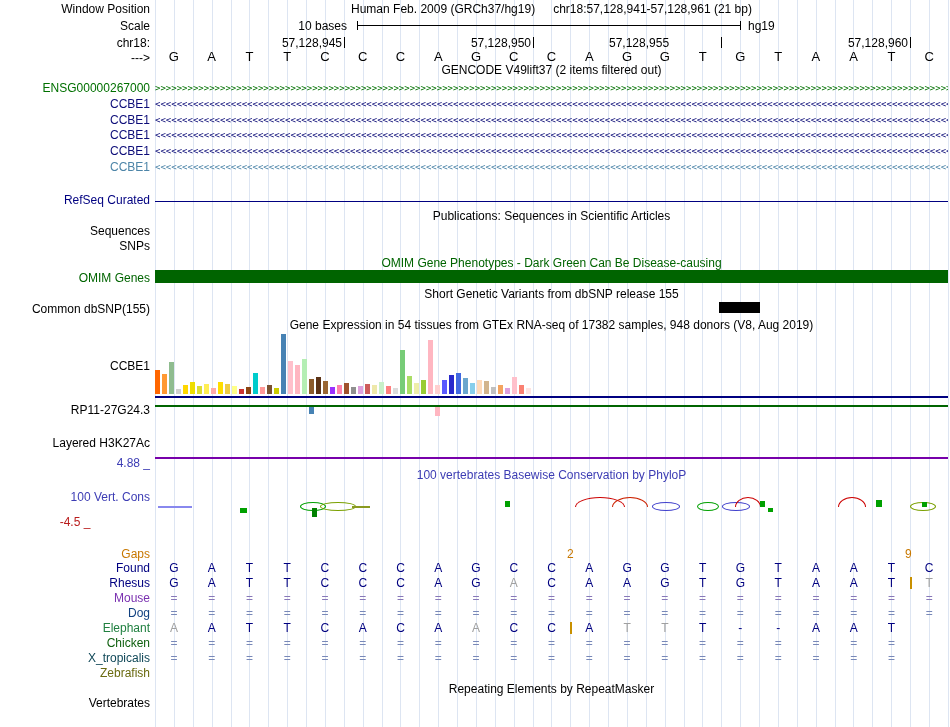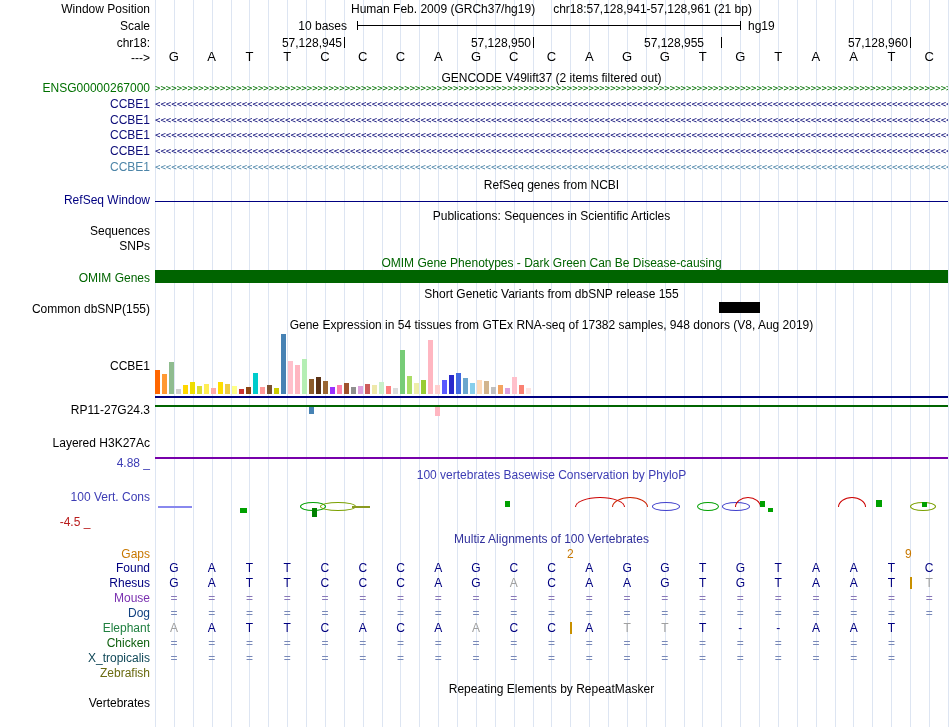--- a/index.html
+++ b/index.html
@@ -84,21 +84,21 @@
       <div style="position: absolute; left: 740px; top: 21px; width: 1px; height: 9px; background: rgb(0, 0, 0);"></div>
     </div>
   <div style="position:absolute;left:748px;top:19px">hg19</div>
 
   <div class="lbl" style="top:36px">chr18:</div>
   <div id="ruler">
       <div style="position: absolute; left: 252px; top: 36px; width: 90px; text-align: right;">57,128,945</div>
       <div style="position: absolute; left: 344px; top: 37px; width: 1px; height: 11px; background: rgb(0, 0, 0);"></div>
       <div style="position: absolute; left: 441px; top: 36px; width: 90px; text-align: right;">57,128,950</div>
       <div style="position: absolute; left: 533px; top: 37px; width: 1px; height: 11px; background: rgb(0, 0, 0);"></div>
-      <div style="position: absolute; left: 629px; top: 36px; width: 90px; text-align: center;">57,128,955</div>
+      <div style="position: absolute; left: 609px; top: 36px; width: 90px; text-align: left;">57,128,955</div>
       <div style="position: absolute; left: 721px; top: 37px; width: 1px; height: 11px; background: rgb(0, 0, 0);"></div>
       <div style="position: absolute; left: 818px; top: 36px; width: 90px; text-align: right;">57,128,960</div>
       <div style="position: absolute; left: 910px; top: 37px; width: 1px; height: 11px; background: rgb(0, 0, 0);"></div>
     </div>
 
   <div class="lbl" style="top:51px">---&gt;</div>
   <div id="seq-row" class="baserow seq" style="top:50px">
       <span>G</span>
       <span>A</span>
       <span>T</span>
@@ -115,38 +115,37 @@
       <span>G</span>
       <span>T</span>
       <span>G</span>
       <span>T</span>
       <span>A</span>
       <span>A</span>
       <span>T</span>
       <span>C</span>
     </div>
 
-  <div class="ctr" style="top:71px">GENCODE V49lift37 (2 items filtered out)</div>
+  <div class="ctr" style="top:63px">GENCODE V49lift37 (2 items filtered out)</div>
   <div id="gencode-rows">
       <div class="lbl" style="top: 81px; color: rgb(0, 112, 0);">ENSG00000267000</div>
       <div class="arrowrow" style="top: 82px; color: rgb(0, 112, 0);">&gt;&gt;&gt;&gt;&gt;&gt;&gt;&gt;&gt;&gt;&gt;&gt;&gt;&gt;&gt;&gt;&gt;&gt;&gt;&gt;&gt;&gt;&gt;&gt;&gt;&gt;&gt;&gt;&gt;&gt;&gt;&gt;&gt;&gt;&gt;&gt;&gt;&gt;&gt;&gt;&gt;&gt;&gt;&gt;&gt;&gt;&gt;&gt;&gt;&gt;&gt;&gt;&gt;&gt;&gt;&gt;&gt;&gt;&gt;&gt;&gt;&gt;&gt;&gt;&gt;&gt;&gt;&gt;&gt;&gt;&gt;&gt;&gt;&gt;&gt;&gt;&gt;&gt;&gt;&gt;&gt;&gt;&gt;&gt;&gt;&gt;&gt;&gt;&gt;&gt;&gt;&gt;&gt;&gt;&gt;&gt;&gt;&gt;&gt;&gt;&gt;&gt;&gt;&gt;&gt;&gt;&gt;&gt;&gt;&gt;&gt;&gt;&gt;&gt;&gt;&gt;&gt;&gt;&gt;&gt;&gt;&gt;&gt;&gt;&gt;&gt;&gt;&gt;&gt;&gt;&gt;&gt;&gt;&gt;&gt;&gt;&gt;&gt;&gt;&gt;&gt;&gt;&gt;&gt;&gt;&gt;&gt;&gt;&gt;&gt;&gt;&gt;&gt;&gt;&gt;&gt;&gt;&gt;&gt;&gt;&gt;&gt;&gt;&gt;&gt;&gt;&gt;&gt;&gt;&gt;</div>
       <div class="lbl" style="top: 97px; color: rgb(12, 12, 120);">CCBE1</div>
       <div class="arrowrow" style="top: 98px; color: rgb(12, 12, 120);">&lt;&lt;&lt;&lt;&lt;&lt;&lt;&lt;&lt;&lt;&lt;&lt;&lt;&lt;&lt;&lt;&lt;&lt;&lt;&lt;&lt;&lt;&lt;&lt;&lt;&lt;&lt;&lt;&lt;&lt;&lt;&lt;&lt;&lt;&lt;&lt;&lt;&lt;&lt;&lt;&lt;&lt;&lt;&lt;&lt;&lt;&lt;&lt;&lt;&lt;&lt;&lt;&lt;&lt;&lt;&lt;&lt;&lt;&lt;&lt;&lt;&lt;&lt;&lt;&lt;&lt;&lt;&lt;&lt;&lt;&lt;&lt;&lt;&lt;&lt;&lt;&lt;&lt;&lt;&lt;&lt;&lt;&lt;&lt;&lt;&lt;&lt;&lt;&lt;&lt;&lt;&lt;&lt;&lt;&lt;&lt;&lt;&lt;&lt;&lt;&lt;&lt;&lt;&lt;&lt;&lt;&lt;&lt;&lt;&lt;&lt;&lt;&lt;&lt;&lt;&lt;&lt;&lt;&lt;&lt;&lt;&lt;&lt;&lt;&lt;&lt;&lt;&lt;&lt;&lt;&lt;&lt;&lt;&lt;&lt;&lt;&lt;&lt;&lt;&lt;&lt;&lt;&lt;&lt;&lt;&lt;&lt;&lt;&lt;&lt;&lt;&lt;&lt;&lt;&lt;&lt;&lt;&lt;&lt;&lt;&lt;&lt;&lt;&lt;&lt;&lt;&lt;&lt;&lt;&lt;</div>
       <div class="lbl" style="top: 113px; color: rgb(12, 12, 120);">CCBE1</div>
       <div class="arrowrow" style="top: 114px; color: rgb(12, 12, 120);">&lt;&lt;&lt;&lt;&lt;&lt;&lt;&lt;&lt;&lt;&lt;&lt;&lt;&lt;&lt;&lt;&lt;&lt;&lt;&lt;&lt;&lt;&lt;&lt;&lt;&lt;&lt;&lt;&lt;&lt;&lt;&lt;&lt;&lt;&lt;&lt;&lt;&lt;&lt;&lt;&lt;&lt;&lt;&lt;&lt;&lt;&lt;&lt;&lt;&lt;&lt;&lt;&lt;&lt;&lt;&lt;&lt;&lt;&lt;&lt;&lt;&lt;&lt;&lt;&lt;&lt;&lt;&lt;&lt;&lt;&lt;&lt;&lt;&lt;&lt;&lt;&lt;&lt;&lt;&lt;&lt;&lt;&lt;&lt;&lt;&lt;&lt;&lt;&lt;&lt;&lt;&lt;&lt;&lt;&lt;&lt;&lt;&lt;&lt;&lt;&lt;&lt;&lt;&lt;&lt;&lt;&lt;&lt;&lt;&lt;&lt;&lt;&lt;&lt;&lt;&lt;&lt;&lt;&lt;&lt;&lt;&lt;&lt;&lt;&lt;&lt;&lt;&lt;&lt;&lt;&lt;&lt;&lt;&lt;&lt;&lt;&lt;&lt;&lt;&lt;&lt;&lt;&lt;&lt;&lt;&lt;&lt;&lt;&lt;&lt;&lt;&lt;&lt;&lt;&lt;&lt;&lt;&lt;&lt;&lt;&lt;&lt;&lt;&lt;&lt;&lt;&lt;&lt;&lt;&lt;</div>
       <div class="lbl" style="top: 128px; color: rgb(12, 12, 120);">CCBE1</div>
       <div class="arrowrow" style="top: 129px; color: rgb(12, 12, 120);">&lt;&lt;&lt;&lt;&lt;&lt;&lt;&lt;&lt;&lt;&lt;&lt;&lt;&lt;&lt;&lt;&lt;&lt;&lt;&lt;&lt;&lt;&lt;&lt;&lt;&lt;&lt;&lt;&lt;&lt;&lt;&lt;&lt;&lt;&lt;&lt;&lt;&lt;&lt;&lt;&lt;&lt;&lt;&lt;&lt;&lt;&lt;&lt;&lt;&lt;&lt;&lt;&lt;&lt;&lt;&lt;&lt;&lt;&lt;&lt;&lt;&lt;&lt;&lt;&lt;&lt;&lt;&lt;&lt;&lt;&lt;&lt;&lt;&lt;&lt;&lt;&lt;&lt;&lt;&lt;&lt;&lt;&lt;&lt;&lt;&lt;&lt;&lt;&lt;&lt;&lt;&lt;&lt;&lt;&lt;&lt;&lt;&lt;&lt;&lt;&lt;&lt;&lt;&lt;&lt;&lt;&lt;&lt;&lt;&lt;&lt;&lt;&lt;&lt;&lt;&lt;&lt;&lt;&lt;&lt;&lt;&lt;&lt;&lt;&lt;&lt;&lt;&lt;&lt;&lt;&lt;&lt;&lt;&lt;&lt;&lt;&lt;&lt;&lt;&lt;&lt;&lt;&lt;&lt;&lt;&lt;&lt;&lt;&lt;&lt;&lt;&lt;&lt;&lt;&lt;&lt;&lt;&lt;&lt;&lt;&lt;&lt;&lt;&lt;&lt;&lt;&lt;&lt;&lt;&lt;</div>
       <div class="lbl" style="top: 144px; color: rgb(12, 12, 120);">CCBE1</div>
       <div class="arrowrow" style="top: 145px; color: rgb(12, 12, 120);">&lt;&lt;&lt;&lt;&lt;&lt;&lt;&lt;&lt;&lt;&lt;&lt;&lt;&lt;&lt;&lt;&lt;&lt;&lt;&lt;&lt;&lt;&lt;&lt;&lt;&lt;&lt;&lt;&lt;&lt;&lt;&lt;&lt;&lt;&lt;&lt;&lt;&lt;&lt;&lt;&lt;&lt;&lt;&lt;&lt;&lt;&lt;&lt;&lt;&lt;&lt;&lt;&lt;&lt;&lt;&lt;&lt;&lt;&lt;&lt;&lt;&lt;&lt;&lt;&lt;&lt;&lt;&lt;&lt;&lt;&lt;&lt;&lt;&lt;&lt;&lt;&lt;&lt;&lt;&lt;&lt;&lt;&lt;&lt;&lt;&lt;&lt;&lt;&lt;&lt;&lt;&lt;&lt;&lt;&lt;&lt;&lt;&lt;&lt;&lt;&lt;&lt;&lt;&lt;&lt;&lt;&lt;&lt;&lt;&lt;&lt;&lt;&lt;&lt;&lt;&lt;&lt;&lt;&lt;&lt;&lt;&lt;&lt;&lt;&lt;&lt;&lt;&lt;&lt;&lt;&lt;&lt;&lt;&lt;&lt;&lt;&lt;&lt;&lt;&lt;&lt;&lt;&lt;&lt;&lt;&lt;&lt;&lt;&lt;&lt;&lt;&lt;&lt;&lt;&lt;&lt;&lt;&lt;&lt;&lt;&lt;&lt;&lt;&lt;&lt;&lt;&lt;&lt;&lt;&lt;</div>
       <div class="lbl" style="top: 160px; color: rgb(77, 133, 168);">CCBE1</div>
       <div class="arrowrow" style="top: 161px; color: rgb(77, 133, 168);">&lt;&lt;&lt;&lt;&lt;&lt;&lt;&lt;&lt;&lt;&lt;&lt;&lt;&lt;&lt;&lt;&lt;&lt;&lt;&lt;&lt;&lt;&lt;&lt;&lt;&lt;&lt;&lt;&lt;&lt;&lt;&lt;&lt;&lt;&lt;&lt;&lt;&lt;&lt;&lt;&lt;&lt;&lt;&lt;&lt;&lt;&lt;&lt;&lt;&lt;&lt;&lt;&lt;&lt;&lt;&lt;&lt;&lt;&lt;&lt;&lt;&lt;&lt;&lt;&lt;&lt;&lt;&lt;&lt;&lt;&lt;&lt;&lt;&lt;&lt;&lt;&lt;&lt;&lt;&lt;&lt;&lt;&lt;&lt;&lt;&lt;&lt;&lt;&lt;&lt;&lt;&lt;&lt;&lt;&lt;&lt;&lt;&lt;&lt;&lt;&lt;&lt;&lt;&lt;&lt;&lt;&lt;&lt;&lt;&lt;&lt;&lt;&lt;&lt;&lt;&lt;&lt;&lt;&lt;&lt;&lt;&lt;&lt;&lt;&lt;&lt;&lt;&lt;&lt;&lt;&lt;&lt;&lt;&lt;&lt;&lt;&lt;&lt;&lt;&lt;&lt;&lt;&lt;&lt;&lt;&lt;&lt;&lt;&lt;&lt;&lt;&lt;&lt;&lt;&lt;&lt;&lt;&lt;&lt;&lt;&lt;&lt;&lt;&lt;&lt;&lt;&lt;&lt;&lt;&lt;</div>
     </div>
 
-  <div class="ctr" style="top:178px">RefSeq genes from NCBI</div>
-  <div class="lbl" style="top: 193px; color: rgb(0, 0, 128);">RefSeq Window</div>
+  <div class="lbl" style="top: 193px; color: rgb(0, 0, 128);">RefSeq Curated</div>
   <div class="hline" style="top: 201px; height: 1px; background: rgb(0, 0, 128);"></div>
 
   <div class="ctr" style="top:209px">Publications: Sequences in Scientific Articles</div>
   <div class="lbl" style="top:224px">Sequences</div>
   <div class="lbl" style="top:239px">SNPs</div>
 
   <div class="ctr" style="top: 256px; color: rgb(0, 100, 0);">OMIM Gene Phenotypes - Dark Green Can Be Disease-causing</div>
   <div class="lbl" style="top: 271px; color: rgb(0, 100, 0);">OMIM Genes</div>
   <div class="hline" style="top: 270px; height: 13px; background: rgb(0, 100, 0);"></div>
 
@@ -239,21 +238,20 @@
       <div style="position: absolute; left: 580px; width: 26px; top: 17px; height: 10px; border-top: 1.5px solid rgb(204, 0, 0); border-right: 1.5px solid rgb(204, 0, 0); border-bottom: none; border-left: 1.5px solid rgb(204, 0, 0); border-image: initial; border-radius: 50% 50% 0px 0px / 100% 100% 0px 0px;"></div>
       <div style="position: absolute; left: 605px; width: 5px; top: 21px; height: 6px; background: rgb(0, 160, 0);"></div>
       <div style="position: absolute; left: 613px; width: 5px; top: 28px; height: 4px; background: rgb(0, 160, 0);"></div>
       <div style="position: absolute; left: 683px; width: 28px; top: 17px; height: 10px; border-top: 1.5px solid rgb(204, 0, 0); border-right: 1.5px solid rgb(204, 0, 0); border-bottom: none; border-left: 1.5px solid rgb(204, 0, 0); border-image: initial; border-radius: 50% 50% 0px 0px / 100% 100% 0px 0px;"></div>
       <div style="position: absolute; left: 721px; width: 6px; top: 20px; height: 7px; background: rgb(0, 160, 0);"></div>
       <div style="position: absolute; left: 755px; width: 26px; top: 22px; height: 9px; border: 1px solid rgb(122, 160, 0); border-radius: 50%;"></div>
       <div style="position: absolute; left: 767px; width: 5px; top: 22px; height: 5px; background: rgb(0, 160, 0);"></div>
     </div>
   <div class="lbl" style="top: 515px; color: #b91c1c; text-align: center;">-4.5 _</div>
 
-  <div class="ctr" style="top: 532px; color: rgb(48, 48, 156);">Multiz Alignments of 100 Vertebrates</div>
   <div class="lbl" style="top: 547px; color: rgb(200, 120, 0);">Gaps</div>
   <div id="gaps-items">
       <div style="position: absolute; left: 567px; top: 547px; color: rgb(200, 120, 0);">2</div>
       <div style="position: absolute; left: 905px; top: 547px; color: rgb(200, 120, 0);">9</div>
     </div>
   <div id="multiz-rows">
       <div class="lbl" style="top: 561px; color: rgb(0, 0, 128);">Found</div>
       <div class="baserow" style="top: 561px;">
         <span style="color: rgb(0, 0, 128);">G</span>
         <span style="color: rgb(0, 0, 128);">A</span>

